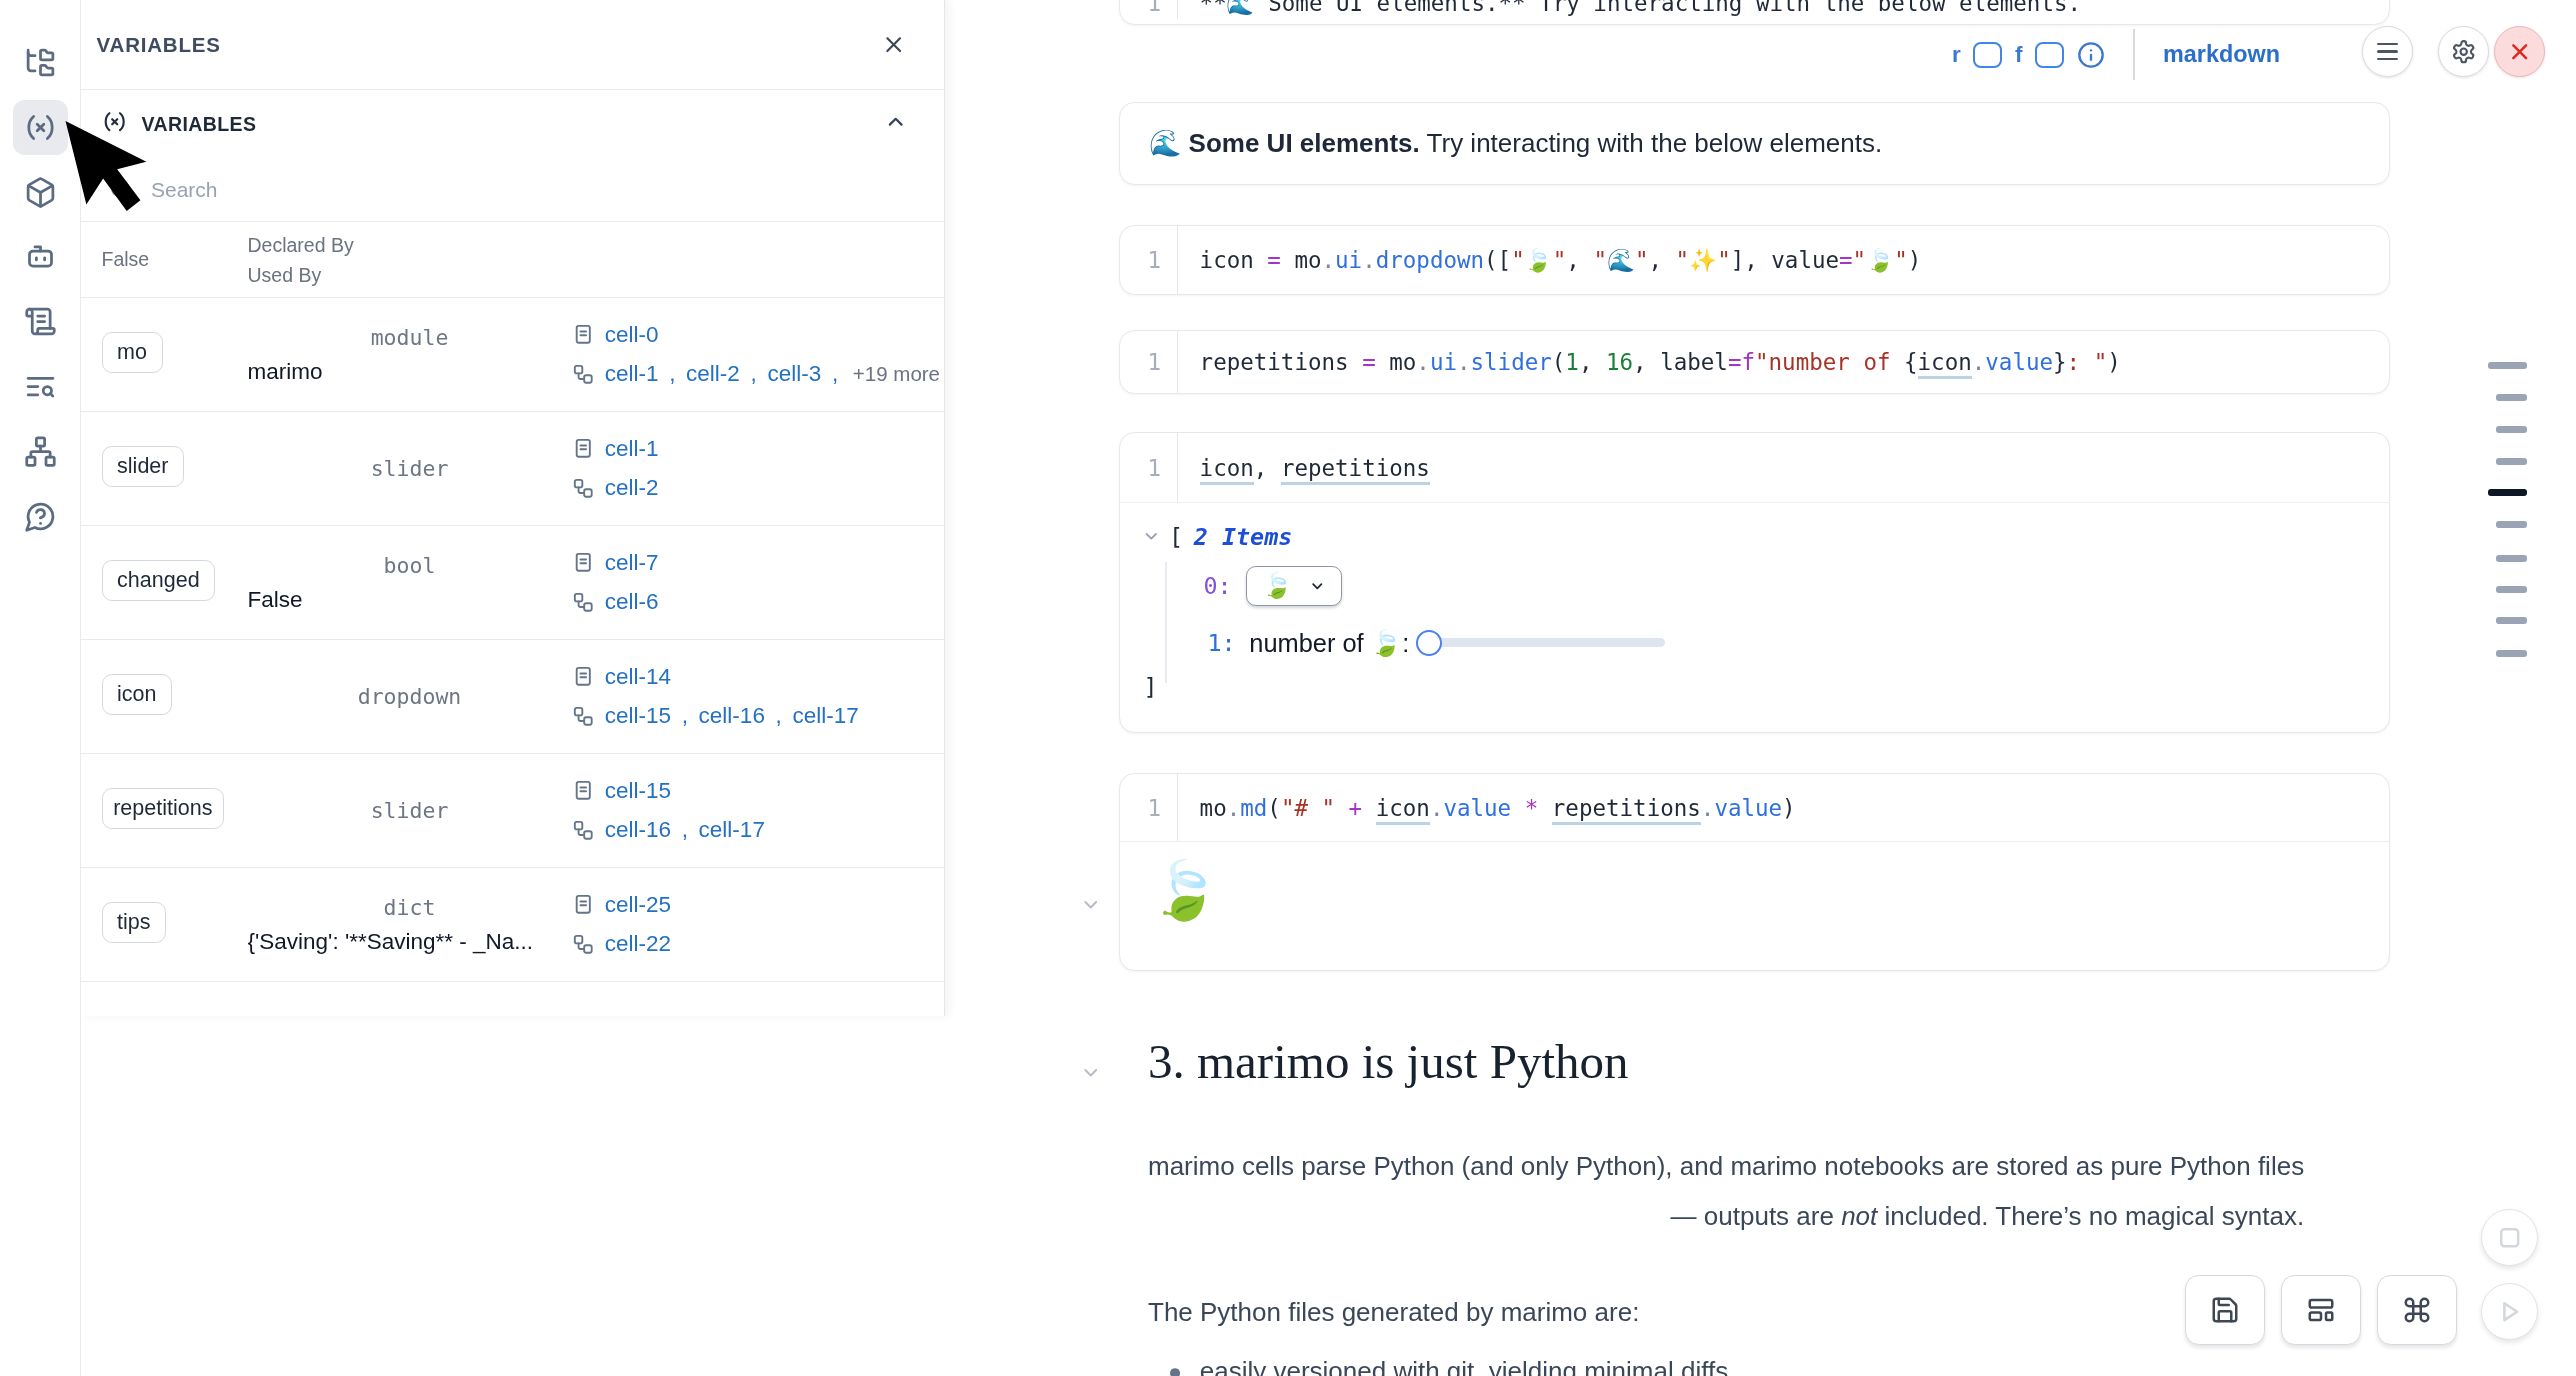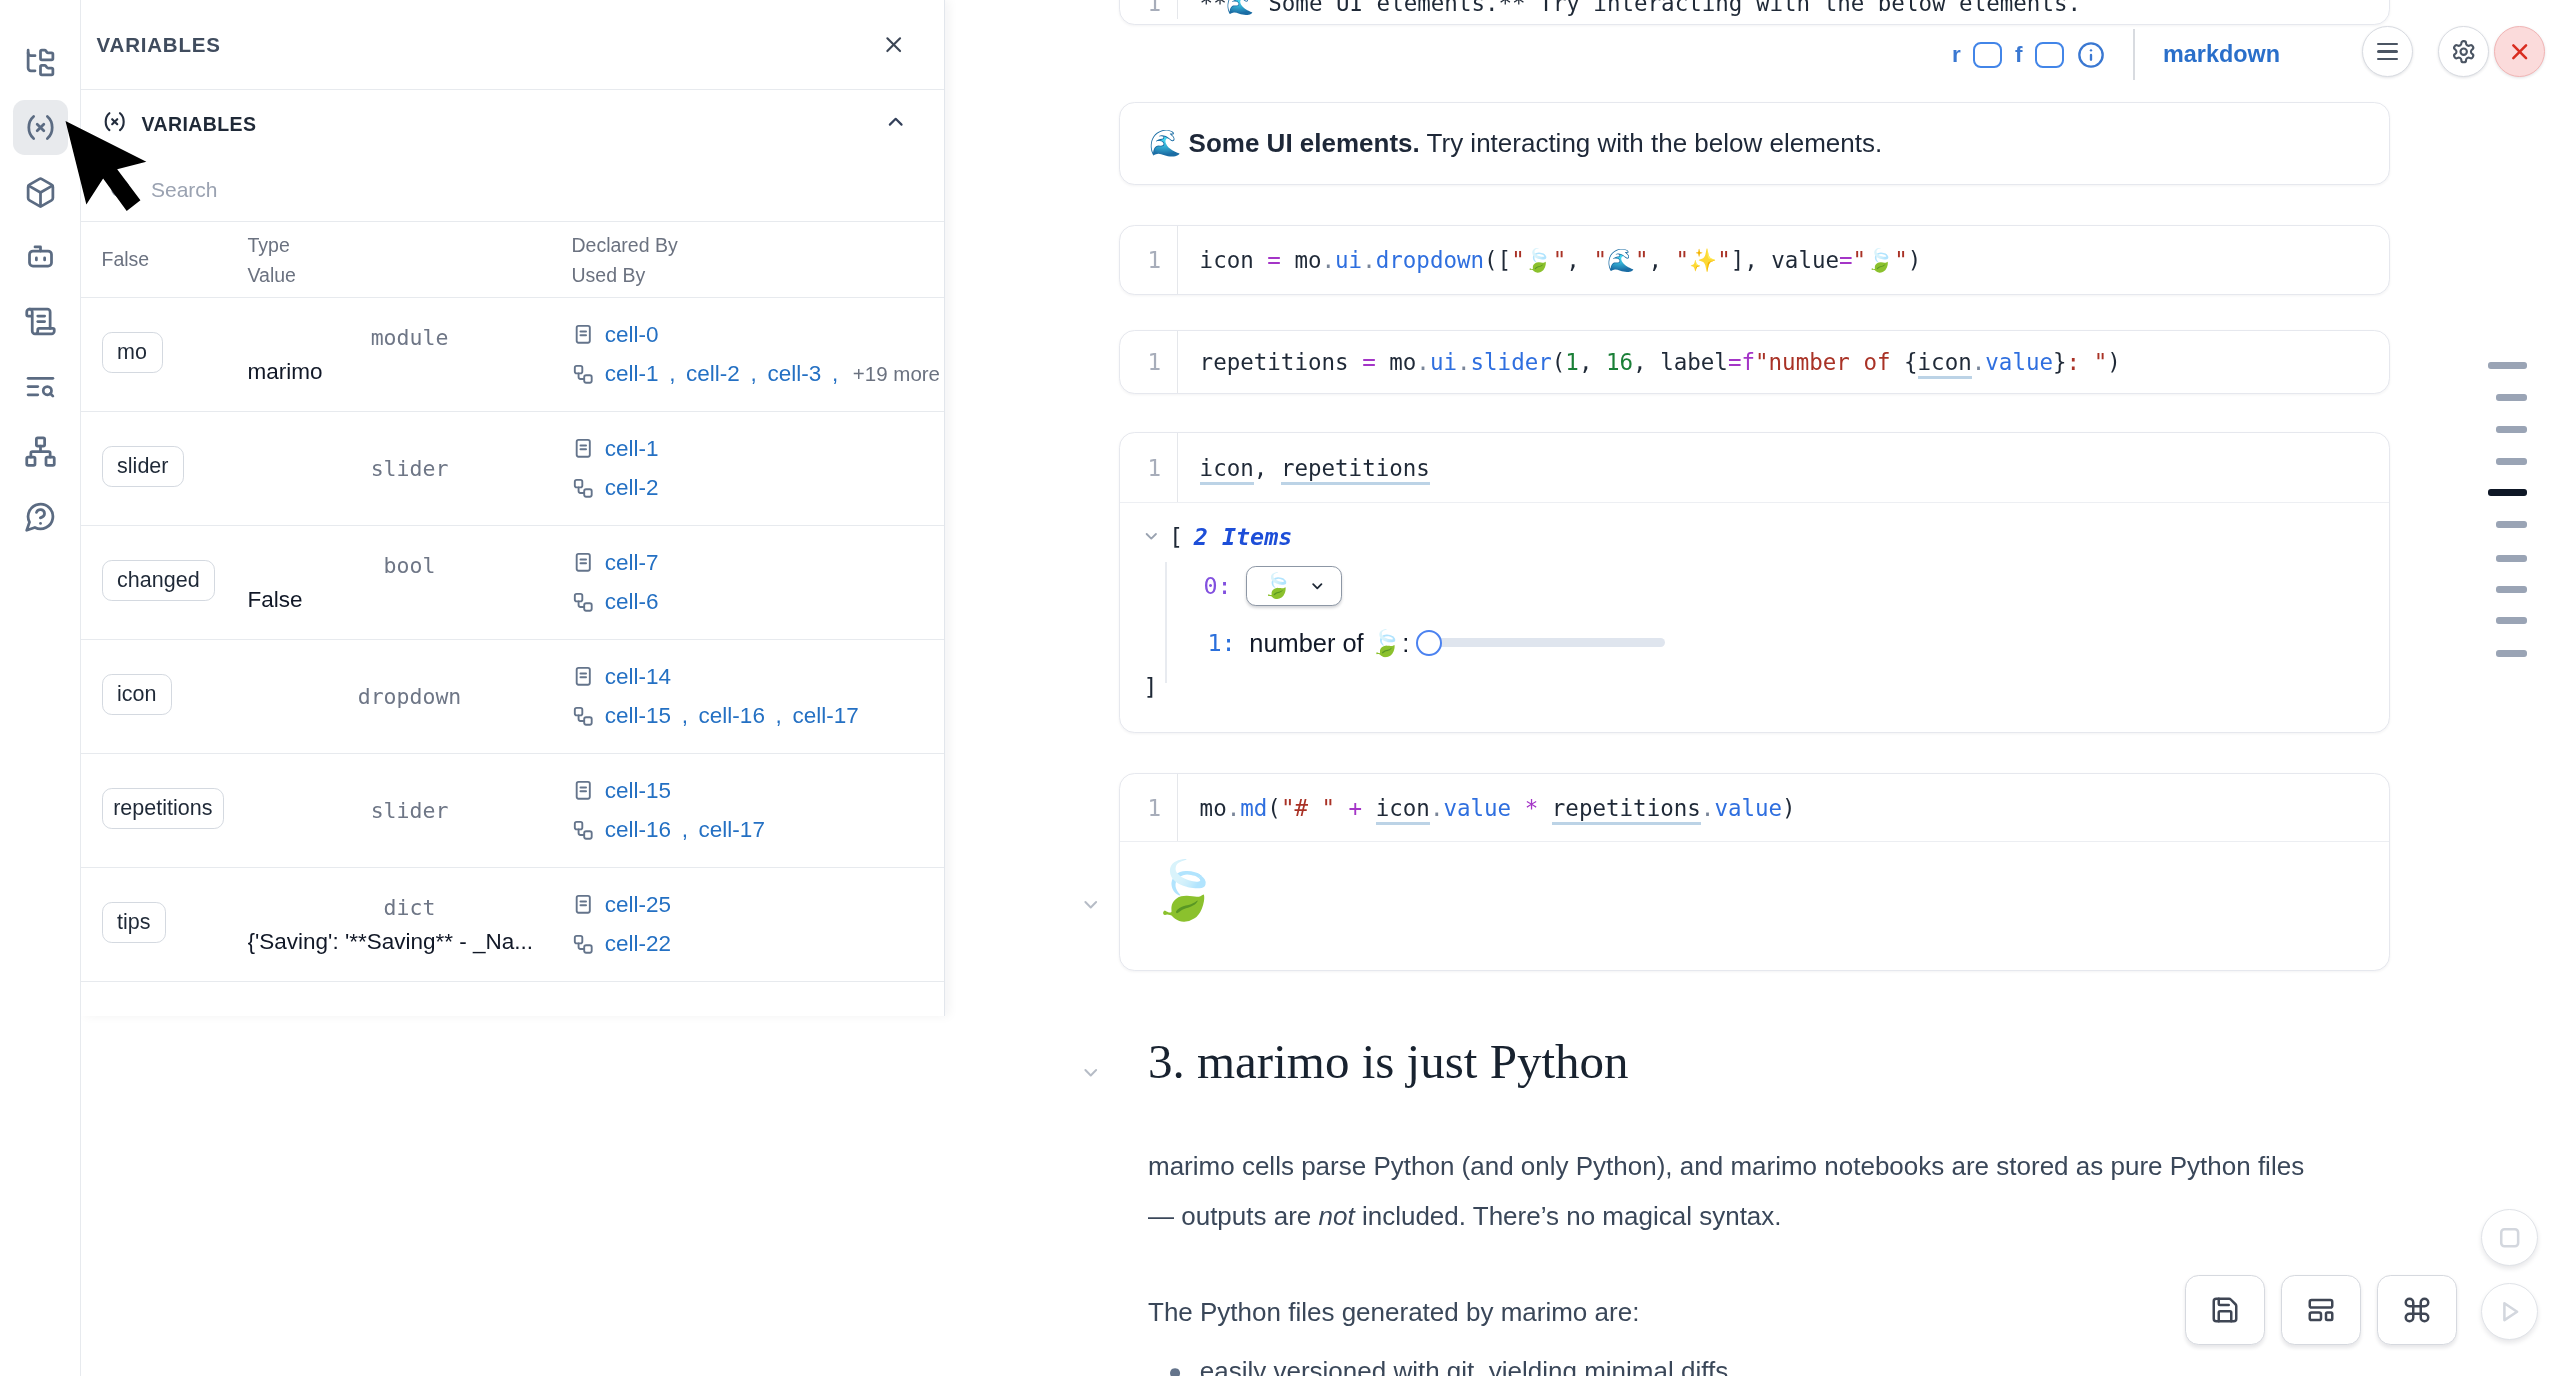--- a/index.html
+++ b/index.html
@@ -144,21 +144,21 @@
 
   .collapse-chevron { position:absolute; color:#b6bcc6; z-index:5; }
   .collapse-chevron svg { width:21.5px; height:21.5px; stroke:currentColor; stroke-width:2.2; fill:none;
     stroke-linecap:round; stroke-linejoin:round; }
 
   .nb-heading { position:absolute; left:1148px; top:1033px; font-family:"Liberation Serif", serif;
     font-size:49px; font-weight:500; color:#18222f; }
   .nb-para { position:absolute; left:1148px; color:#3a4759; font-size:26px; line-height:50px; }
   .nb-para .pline { white-space:nowrap; }
   .nb-para em { font-style:italic; }
-  .p1 { top:1141px; }
+  .p1 { top:1141px;text-align:right; }
   .p2 { top:1287px; }
   .nb-bullet { position:absolute; left:1168px; top:1356px; display:flex; align-items:flex-start;
     gap:17.6px; color:#3a4759; font-size:26px; }
   .nb-bullet .dot { color:#64748b; font-size:23.4px; line-height:33px; }
 
   
   .minimap { position:absolute; inset:0; z-index:25; pointer-events:none; }
   .mm-dash { position:absolute; height:6.8px; border-radius:2.9px; background:#9aa4b5; }
   .mm-dash.active { background:#0e1726; }
 
@@ -282,24 +282,20 @@
       <svg viewBox="0 0 24 24">
           <circle cx="11" cy="11" r="8"></circle>
           <path d="m21 21-4.3-4.3"></path>
         </svg>
       <input class="search-input" type="text" placeholder="Search" style="">
     </div>
 
     <div class="vgrid vhead">
       <div>False</div>
       <div class="two">
-        <div>Type</div>
-        <div>Value</div>
-      </div>
-      <div class="two">
         <div>Declared By</div>
         <div>Used By</div>
       </div>
     </div>
 
     <div class="vgrid vrow">
       <div><span class="badge">mo</span></div>
       <div class="vcol-type">
         <div class="vtype">module</div>
         <div class="vvalue">marimo</div>

